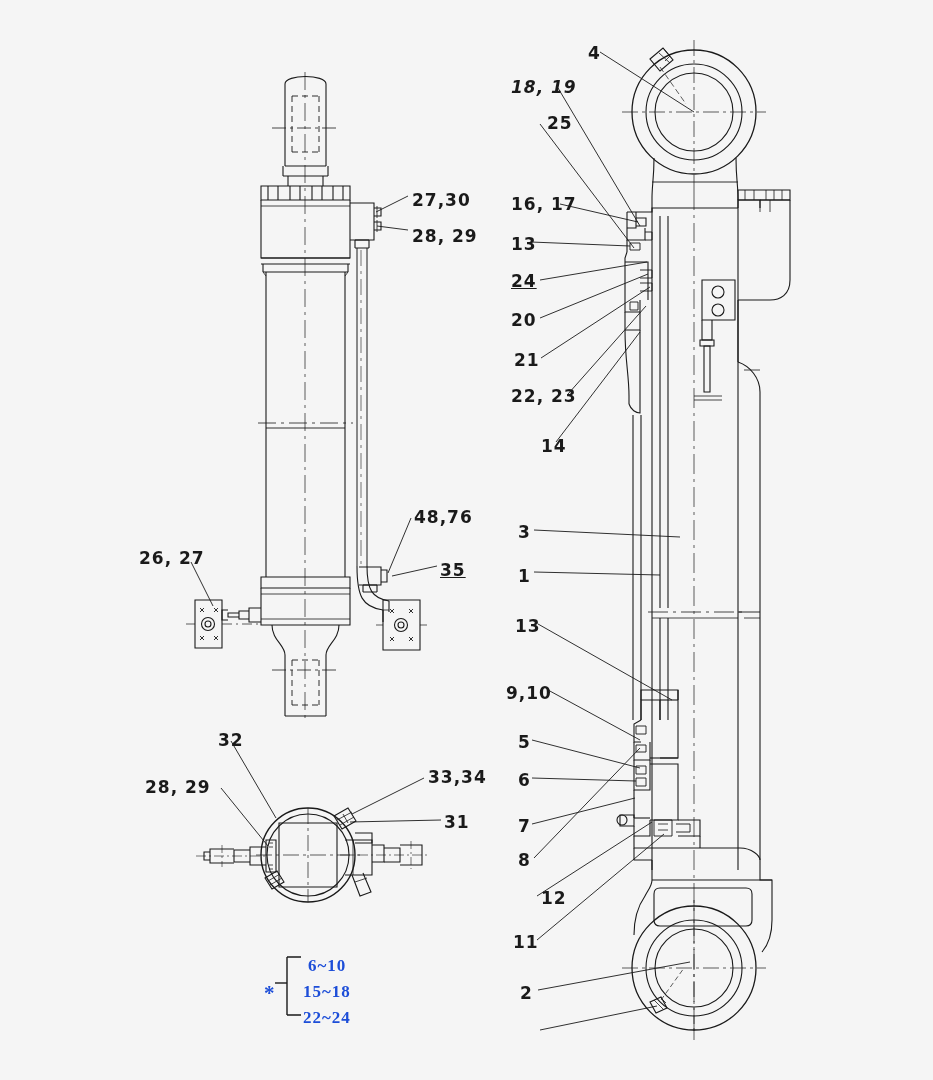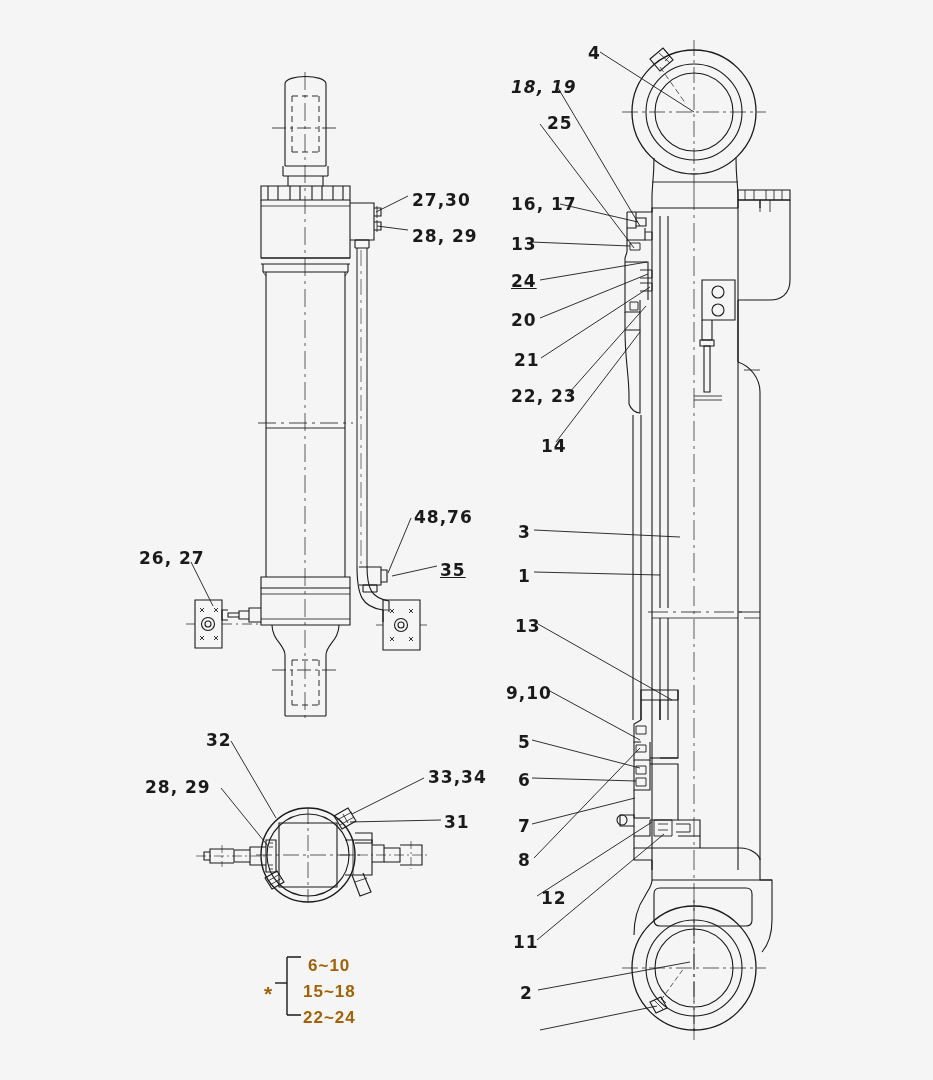--- a/index.html
+++ b/index.html
@@ -27,24 +27,24 @@
     font-family: "DejaVu Sans", sans-serif;
     font-size: 17px;
     font-weight: 700;
     color: #1a1a1a;
     letter-spacing: 1px;
     white-space: nowrap;
     line-height: 1;
   }
   .legend {
     position: absolute;
-    font-family: Liberation Sans, sans-serif;
+    font-family: Liberation Serif, serif;
     font-size: 17px;
     font-weight: 700;
-    color: #a16207;
+    color: #1d4ed8;
     letter-spacing: 1px;
     white-space: nowrap;
     line-height: 1;
   }
 </style>
 </head>
 <body>
 
 <div id="sheet">
 
@@ -339,21 +339,21 @@
     </g>
 
   </svg>
 
   <div class="lbl" style="left:412px; top:192px;">27,30</div>
   <div class="lbl" style="left:412px; top:228px;">28, 29</div>
   <div class="lbl" style="left:414px; top:509px;">48,76</div>
   <div class="lbl" style="left:440px; top:562px;text-decoration:underline;">35</div>
   <div class="lbl" style="left:139px; top:550px;">26, 27</div>
 
-  <div class="lbl" style="left:206px; top:732px;">32</div>
+  <div class="lbl" style="left:218px; top:732px;">32</div>
   <div class="lbl" style="left:145px; top:779px;">28, 29</div>
   <div class="lbl" style="left:428px; top:769px;">33,34</div>
   <div class="lbl" style="left:444px; top:814px;">31</div>
 
   <div class="lbl" style="left:588px; top:45px;">4</div>
   <div class="lbl" style="left:511px; top:79px;font-style:italic;">18, 19</div>
   <div class="lbl" style="left:511px; top:115px;margin-left:36px;">25</div>
   <div class="lbl" style="left:511px; top:196px;">16, 17</div>
   <div class="lbl" style="left:511px; top:236px;">13</div>
   <div class="lbl" style="left:511px; top:273px;text-decoration:underline;">24</div>

